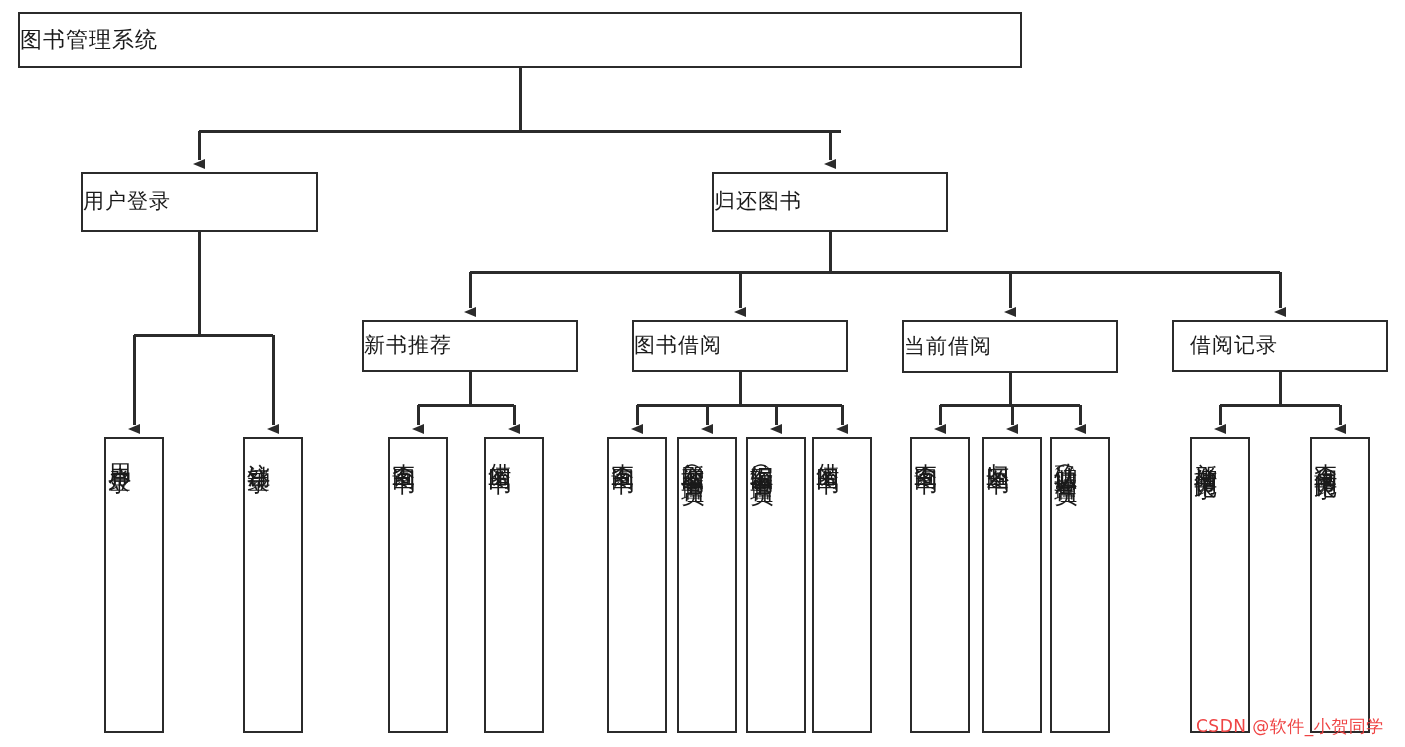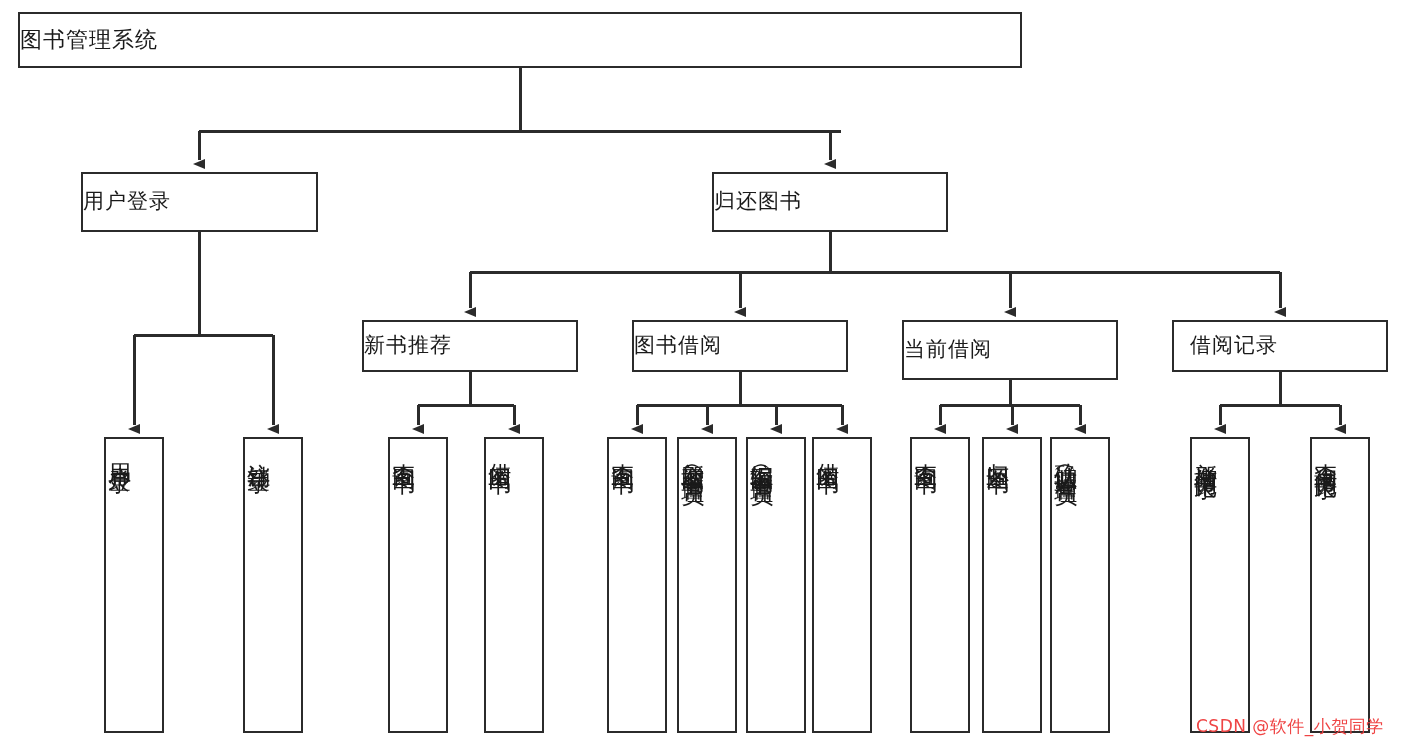--- a/index.html
+++ b/index.html
@@ -136,21 +136,21 @@
   <div class="node horiz" style="left:712px;top:172px;width:236px;height:60px;">
     <span class="label">归还图书</span>
   </div>
 
   <div class="node horiz" style="left:362px;top:320px;width:216px;height:52px;">
     <span class="label">新书推荐</span>
   </div>
   <div class="node horiz" style="left:632px;top:320px;width:216px;height:52px;">
     <span class="label">图书借阅</span>
   </div>
-  <div class="node horiz" style="left:902px;top:320px;width:216px;height:60px;">
+  <div class="node horiz" style="left:902px;top:320px;width:216px;height:53px;">
     <span class="label">当前借阅</span>
   </div>
   <div class="node horiz" style="left:1172px;top:320px;width:216px;height:52px;padding-left:16px;">
     <span class="label">借阅记录</span>
   </div>
 
   <div class="node vert" style="left:104px;top:437px;width:60px;height:296px;">
     <span class="label">用户登录</span>
   </div>
   <div class="node vert" style="left:243px;top:437px;width:60px;height:296px;">

